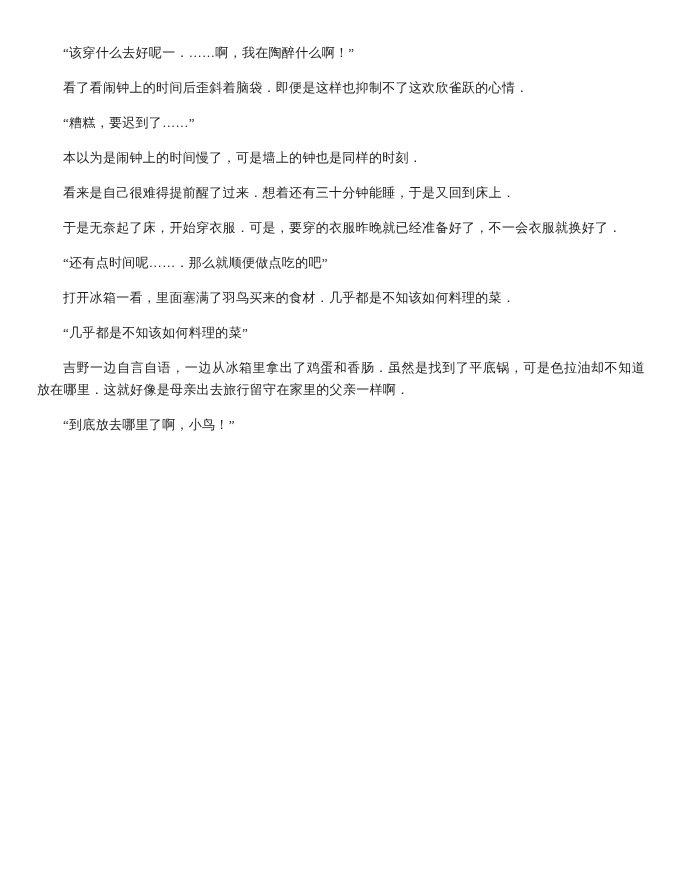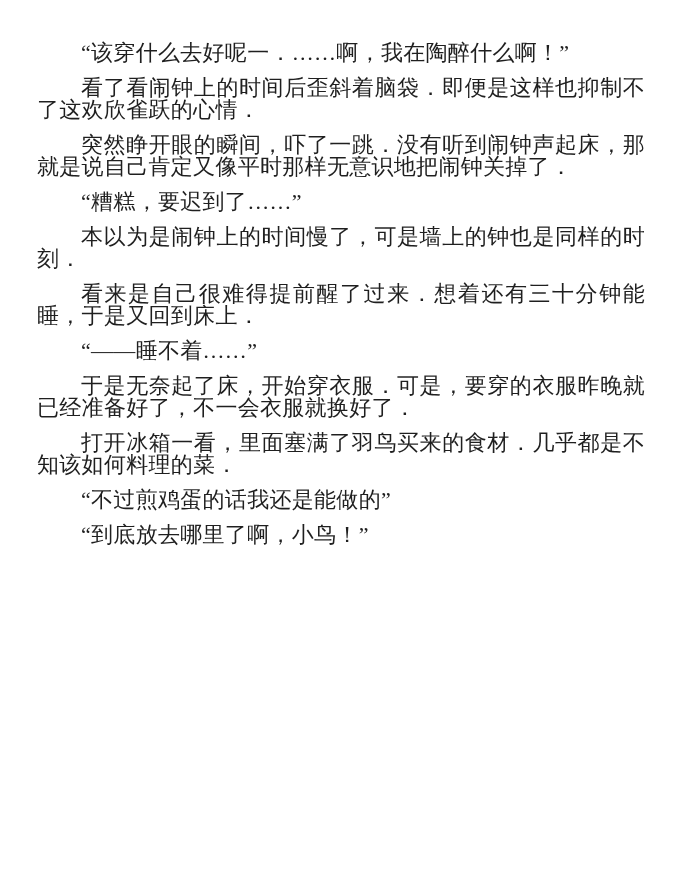--- a/index.html
+++ b/index.html
@@ -15,37 +15,37 @@
   }
   .page {
     box-sizing: border-box;
     width: 680px;
     min-height: 880px;
     padding: 42px 35px 30px 37px;
     background: #ffffff;
   }
   .page p {
     margin: 0 0 13px 0;
-    font-size: 22px;
+    font-size: 13px;
     line-height: 22px;
     color: #1f1f1f;
     text-align: justify;
     text-indent: 2em;
     letter-spacing: 0.3px;
     word-break: break-all;
   }
 </style>
 </head>
 <body>
 
 <div class="page">
   <p>“该穿什么去好呢一．……啊，我在陶醉什么啊！”</p>
   <p>看了看闹钟上的时间后歪斜着脑袋．即便是这样也抑制不了这欢欣雀跃的心情．</p>
-  <p>突然睁开眼的瞬间，吓了一跳．没有听到闹钟声起床，那就是说自己肯定又像平时那样无意识地把闹钟关掉了．</p>
   <p>“糟糕，要迟到了……”</p>
   <p>本以为是闹钟上的时间慢了，可是墙上的钟也是同样的时刻．</p>
   <p>看来是自己很难得提前醒了过来．想着还有三十分钟能睡，于是又回到床上．</p>
-  <p>“——睡不着……”</p>
   <p>于是无奈起了床，开始穿衣服．可是，要穿的衣服昨晚就已经准备好了，不一会衣服就换好了．</p>
+  <p>“还有点时间呢……．那么就顺便做点吃的吧”</p>
   <p>打开冰箱一看，里面塞满了羽鸟买来的食材．几乎都是不知该如何料理的菜．</p>
-  <p>“不过煎鸡蛋的话我还是能做的”</p>
+  <p>“几乎都是不知该如何料理的菜”</p>
+  <p>吉野一边自言自语，一边从冰箱里拿出了鸡蛋和香肠．虽然是找到了平底锅，可是色拉油却不知道放在哪里．这就好像是母亲出去旅行留守在家里的父亲一样啊．</p>
   <p>“到底放去哪里了啊，小鸟！”</p>
 </div>
 
 </body></html>

